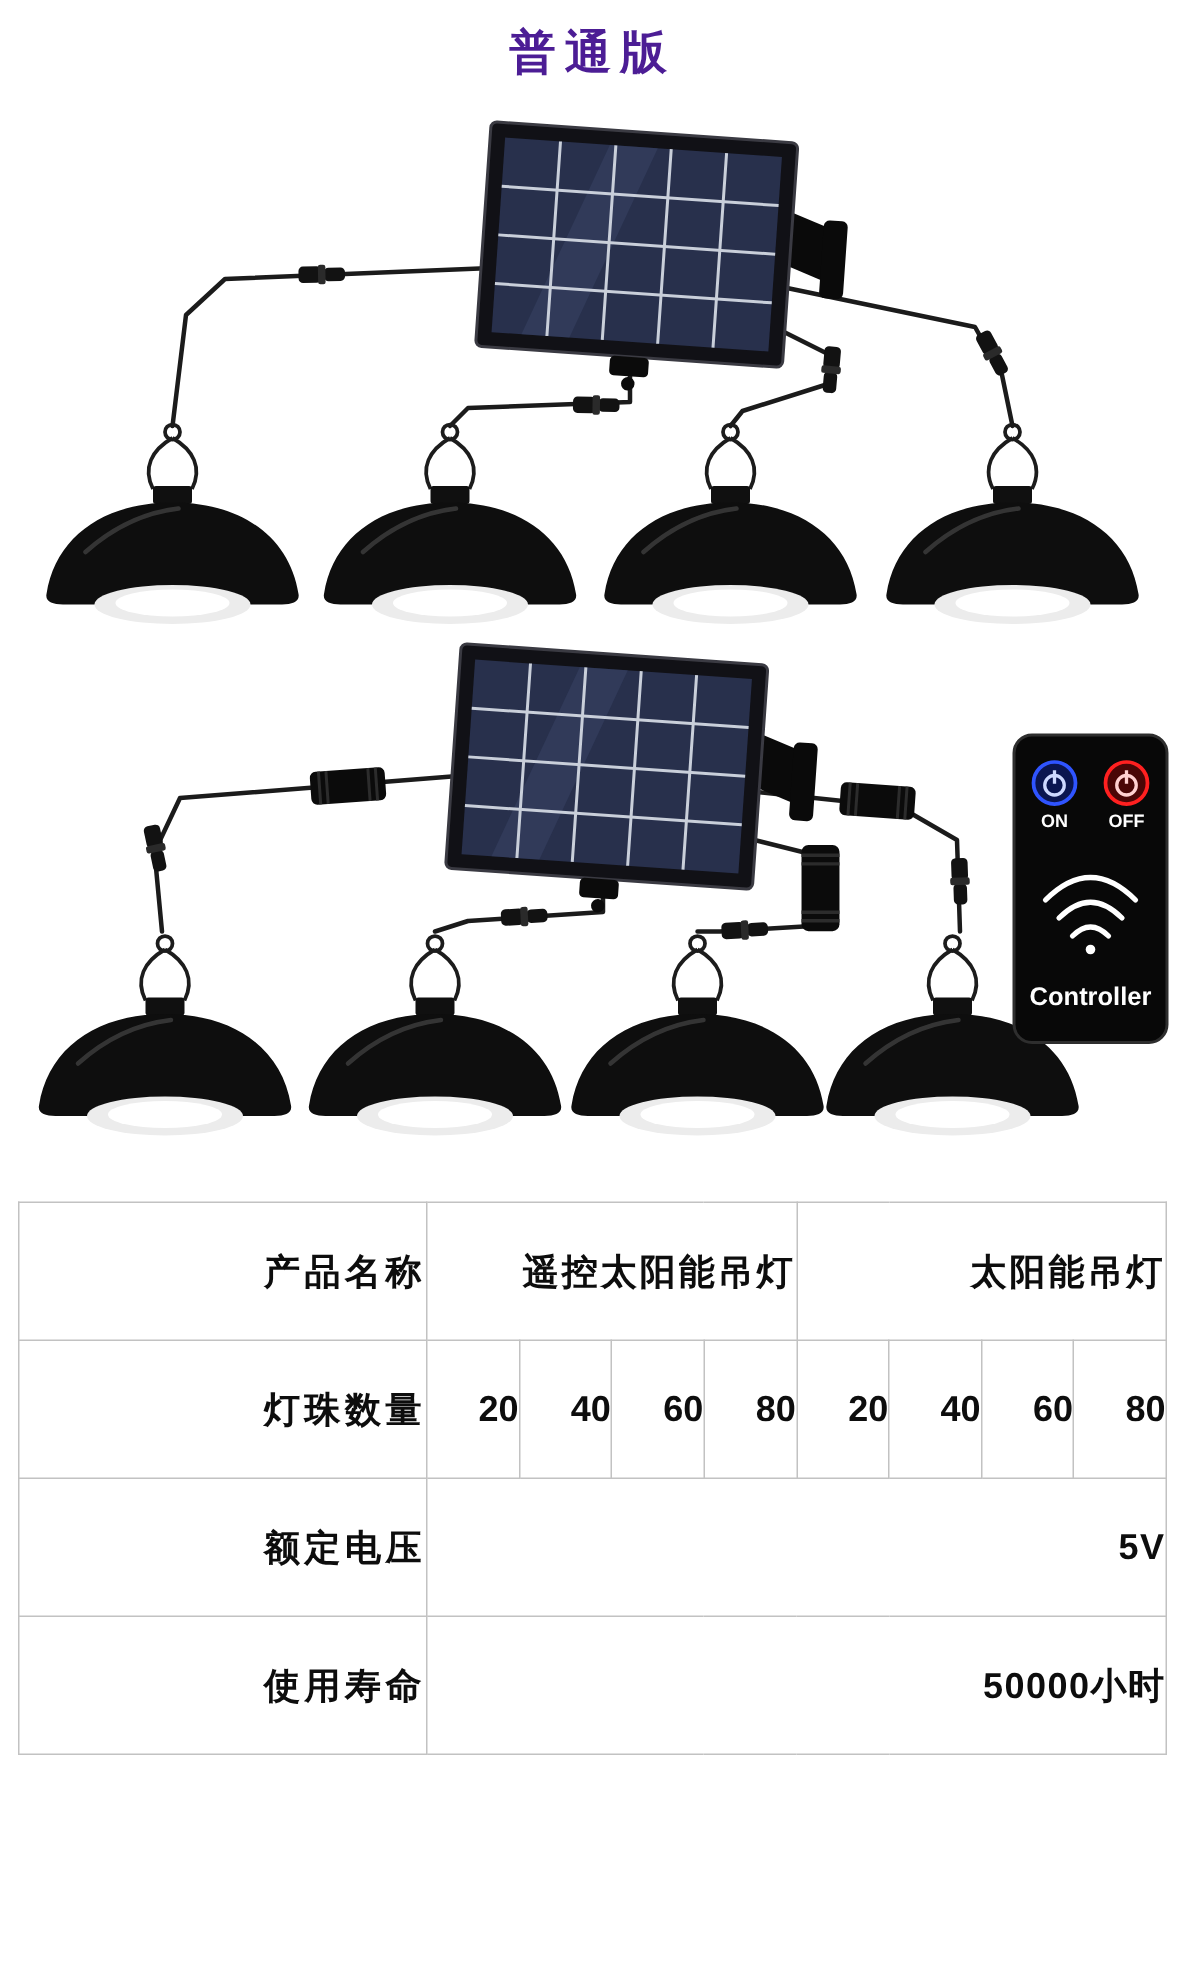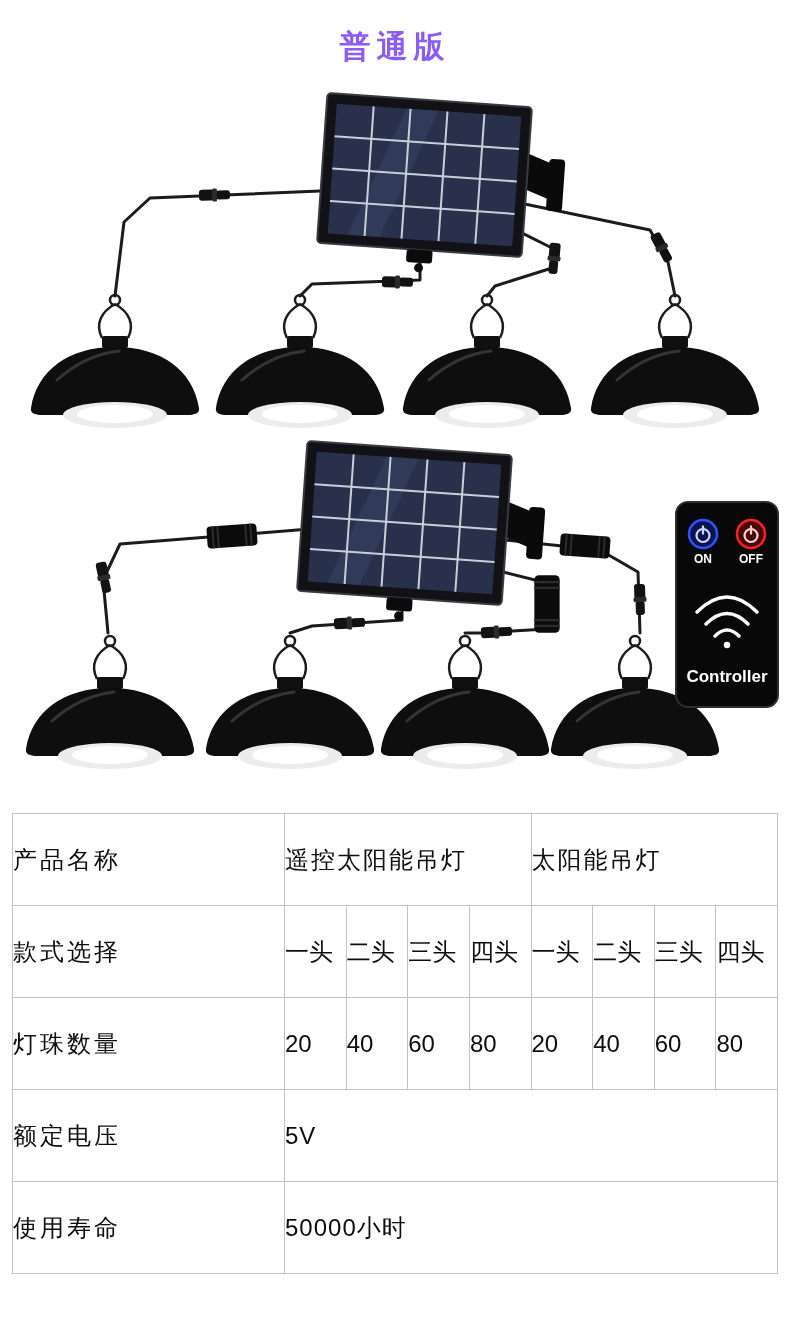--- a/index.html
+++ b/index.html
@@ -1,22 +1,22 @@
 <!DOCTYPE html>
 <html><head>
 <meta charset="utf-8">
 <style>
   html,body{margin:0;padding:0;}
   body{width:790px;background:#ffffff;font-family:"Liberation Sans","DejaVu Sans",sans-serif;}
   .page{width:790px;padding-bottom:14px;background:#ffffff;}
-  .section-title{margin:26px 0 4px;text-align:center;font-size:31px;font-weight:600;letter-spacing:6px;color:#8b5cf6;}
+  .section-title{margin:14px 0 4px;text-align:center;font-size:31px;font-weight:600;letter-spacing:6px;color:#4c1d95;}
   .section-title.second{margin-top:6px;}
   .diagram{display:block;margin:0 auto;}
   .spec-table{width:766px;margin:16px auto 0;border-collapse:collapse;table-layout:fixed;}
-  .spec-table td{border:1px solid #c2c2c2;height:91px;text-align:left;vertical-align:middle;color:#0d0d0d;font-size:24px;padding:0;overflow:hidden;}
+  .spec-table td{border:1px solid #c2c2c2;height:91px;text-align:right;vertical-align:middle;color:#0d0d0d;font-size:24px;padding:0;overflow:hidden;font-weight:bold;}
   .label-cell{font-size:27px;letter-spacing:3px;}
   .merged-cell{font-size:27px;letter-spacing:2px;}
   .option-cell{font-size:24px;}
   .num-cell{font-size:31px;margin-left:28px;}
   .value-cell{font-size:31px;letter-spacing:1px;}
   .remote-label{fill:#ffffff;font-family:"Liberation Sans",sans-serif;font-size:12px;font-weight:bold;text-anchor:middle;}
   .controller-label{fill:#ffffff;font-family:"Liberation Sans",sans-serif;font-size:17px;font-weight:bold;text-anchor:middle;}
 </style>
 </head>
 <body>
@@ -129,31 +129,20 @@
       <col style="width:272px">
       <col span="8">
     </colgroup>
     <tbody>
         <tr>
       <td class="label-cell">产品名称</td>
       <td colspan="4" class="merged-cell">遥控太阳能吊灯</td>
       <td colspan="4" class="merged-cell">太阳能吊灯</td>
     </tr>
     <tr>
-      <td class="label-cell">款式选择</td>
-      <td class="option-cell">一头</td>
-      <td class="option-cell">二头</td>
-      <td class="option-cell">三头</td>
-      <td class="option-cell">四头</td>
-      <td class="option-cell">一头</td>
-      <td class="option-cell">二头</td>
-      <td class="option-cell">三头</td>
-      <td class="option-cell">四头</td>
-    </tr>
-    <tr>
       <td class="label-cell">灯珠数量</td>
       <td class="num-cell">20</td>
       <td class="num-cell">40</td>
       <td class="num-cell">60</td>
       <td class="num-cell">80</td>
       <td class="num-cell">20</td>
       <td class="num-cell">40</td>
       <td class="num-cell">60</td>
       <td class="num-cell">80</td>
     </tr>

